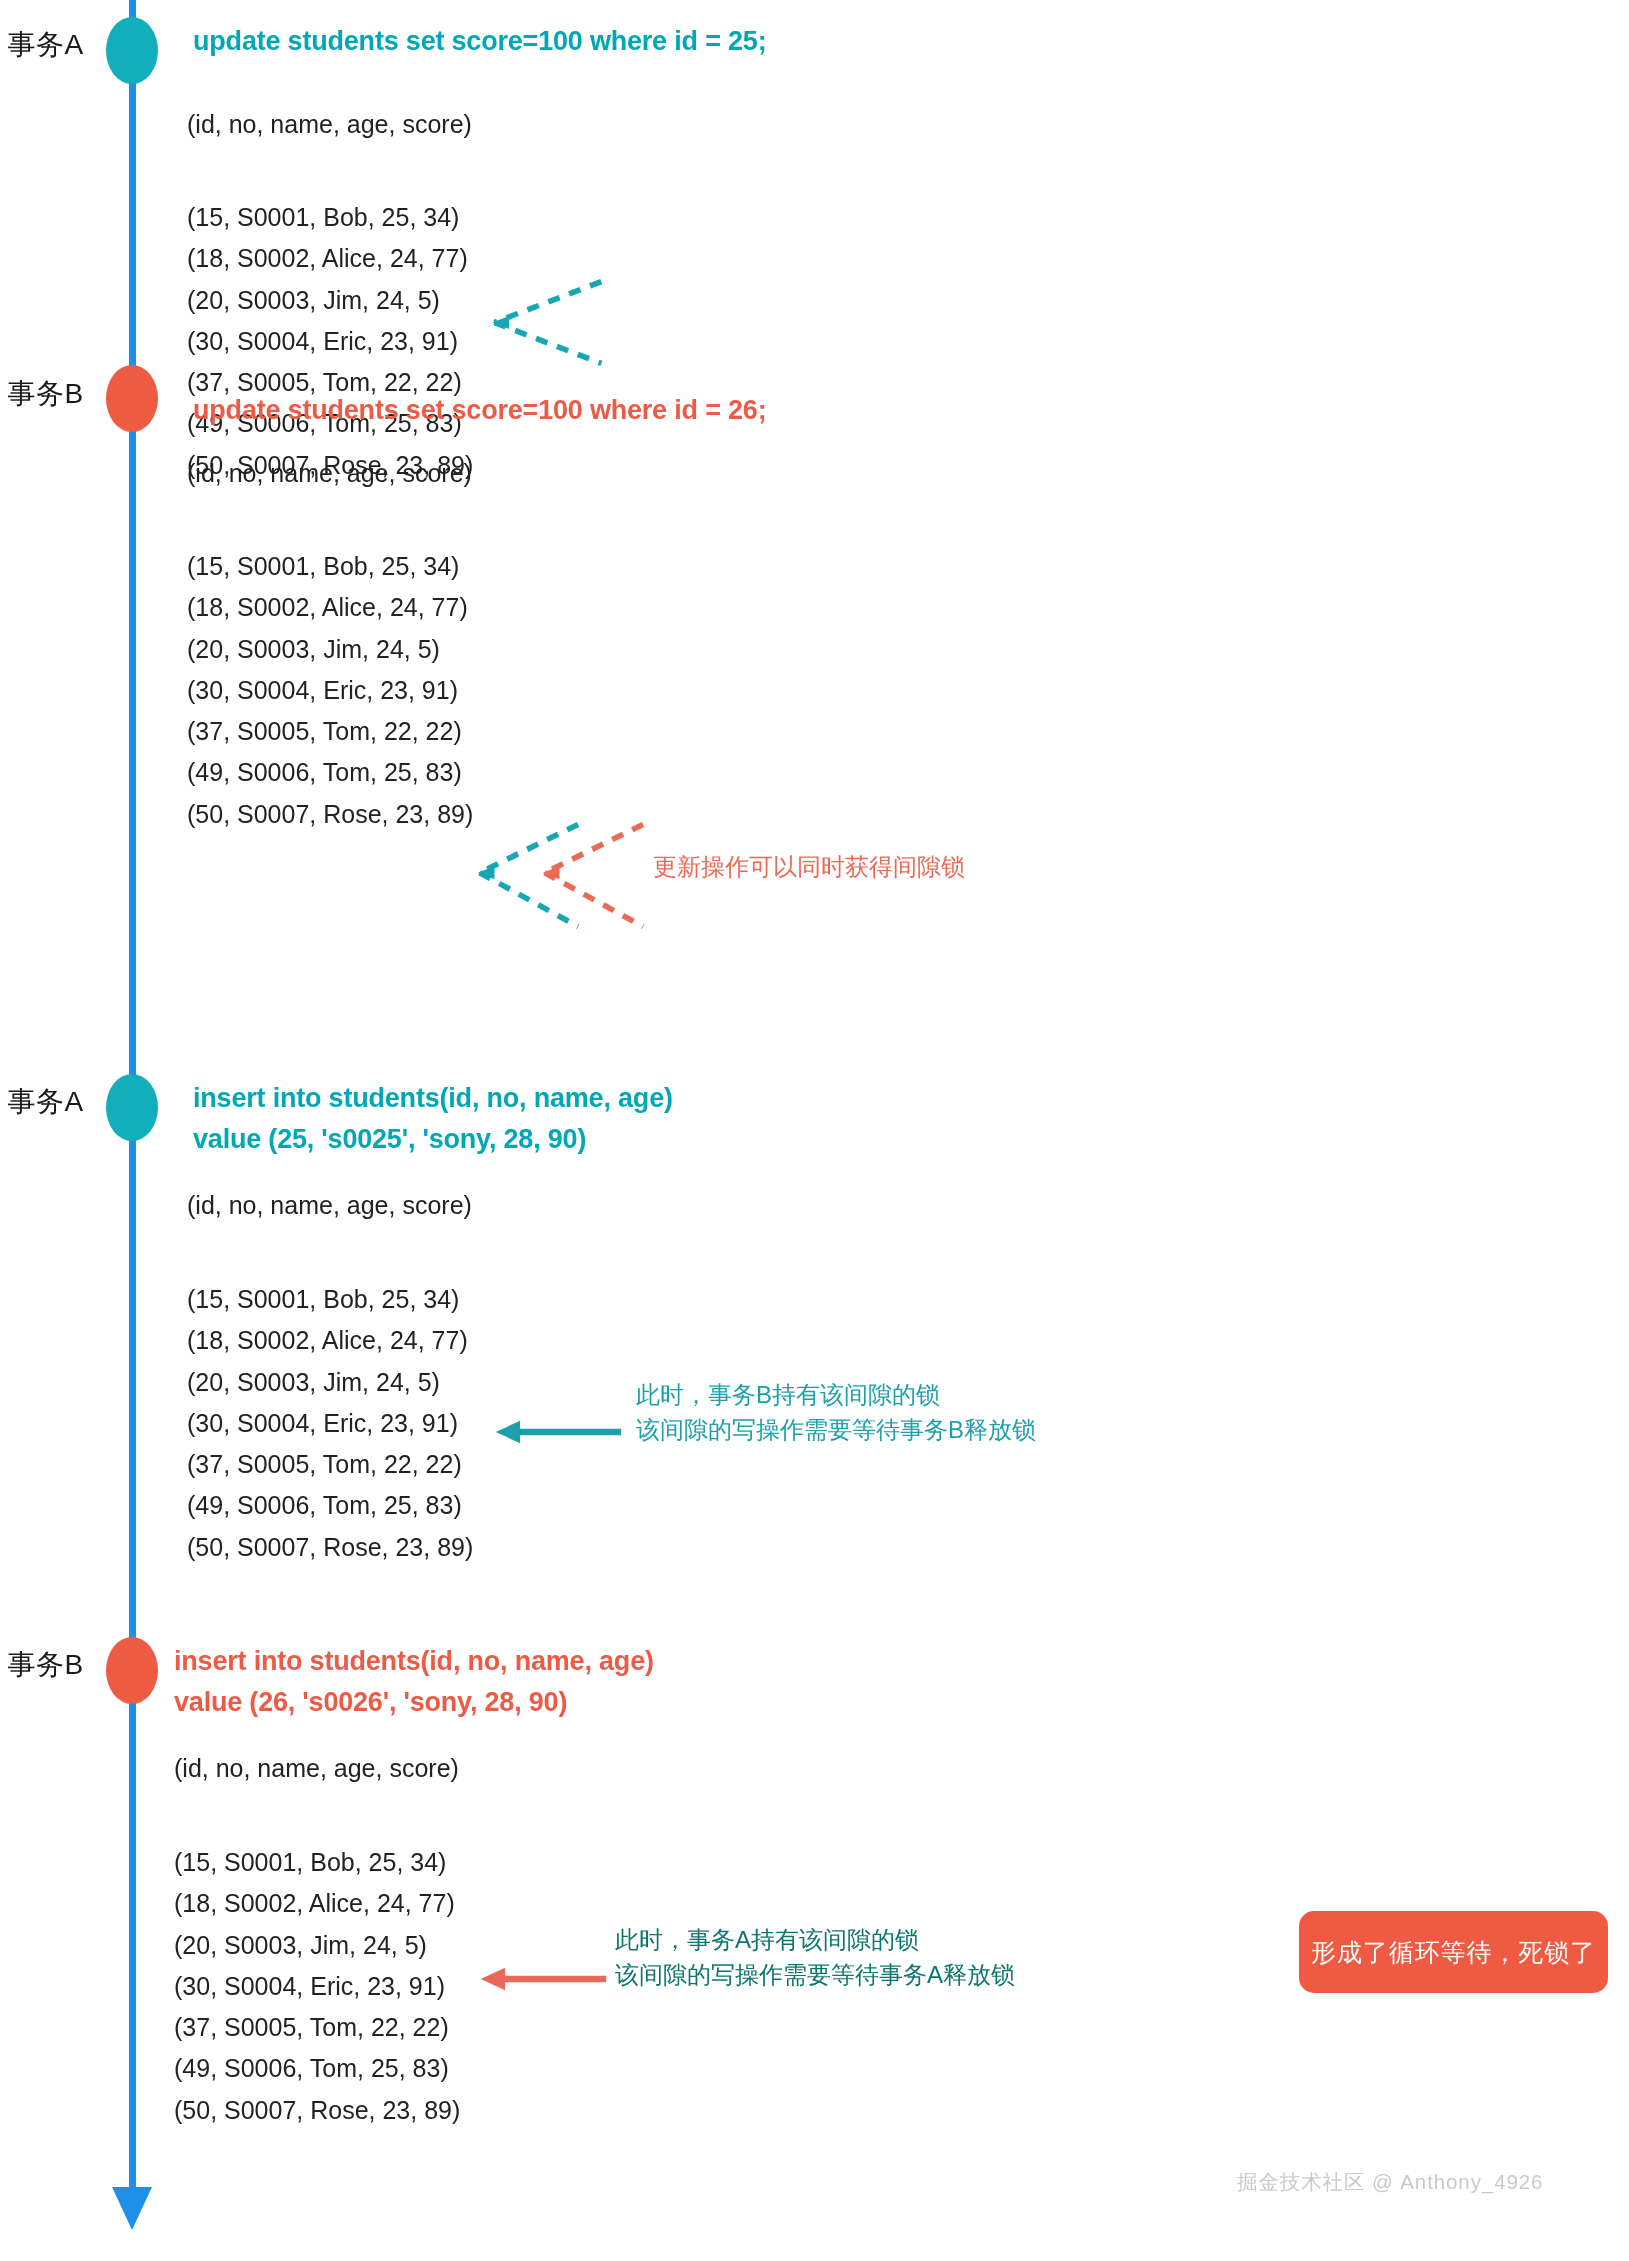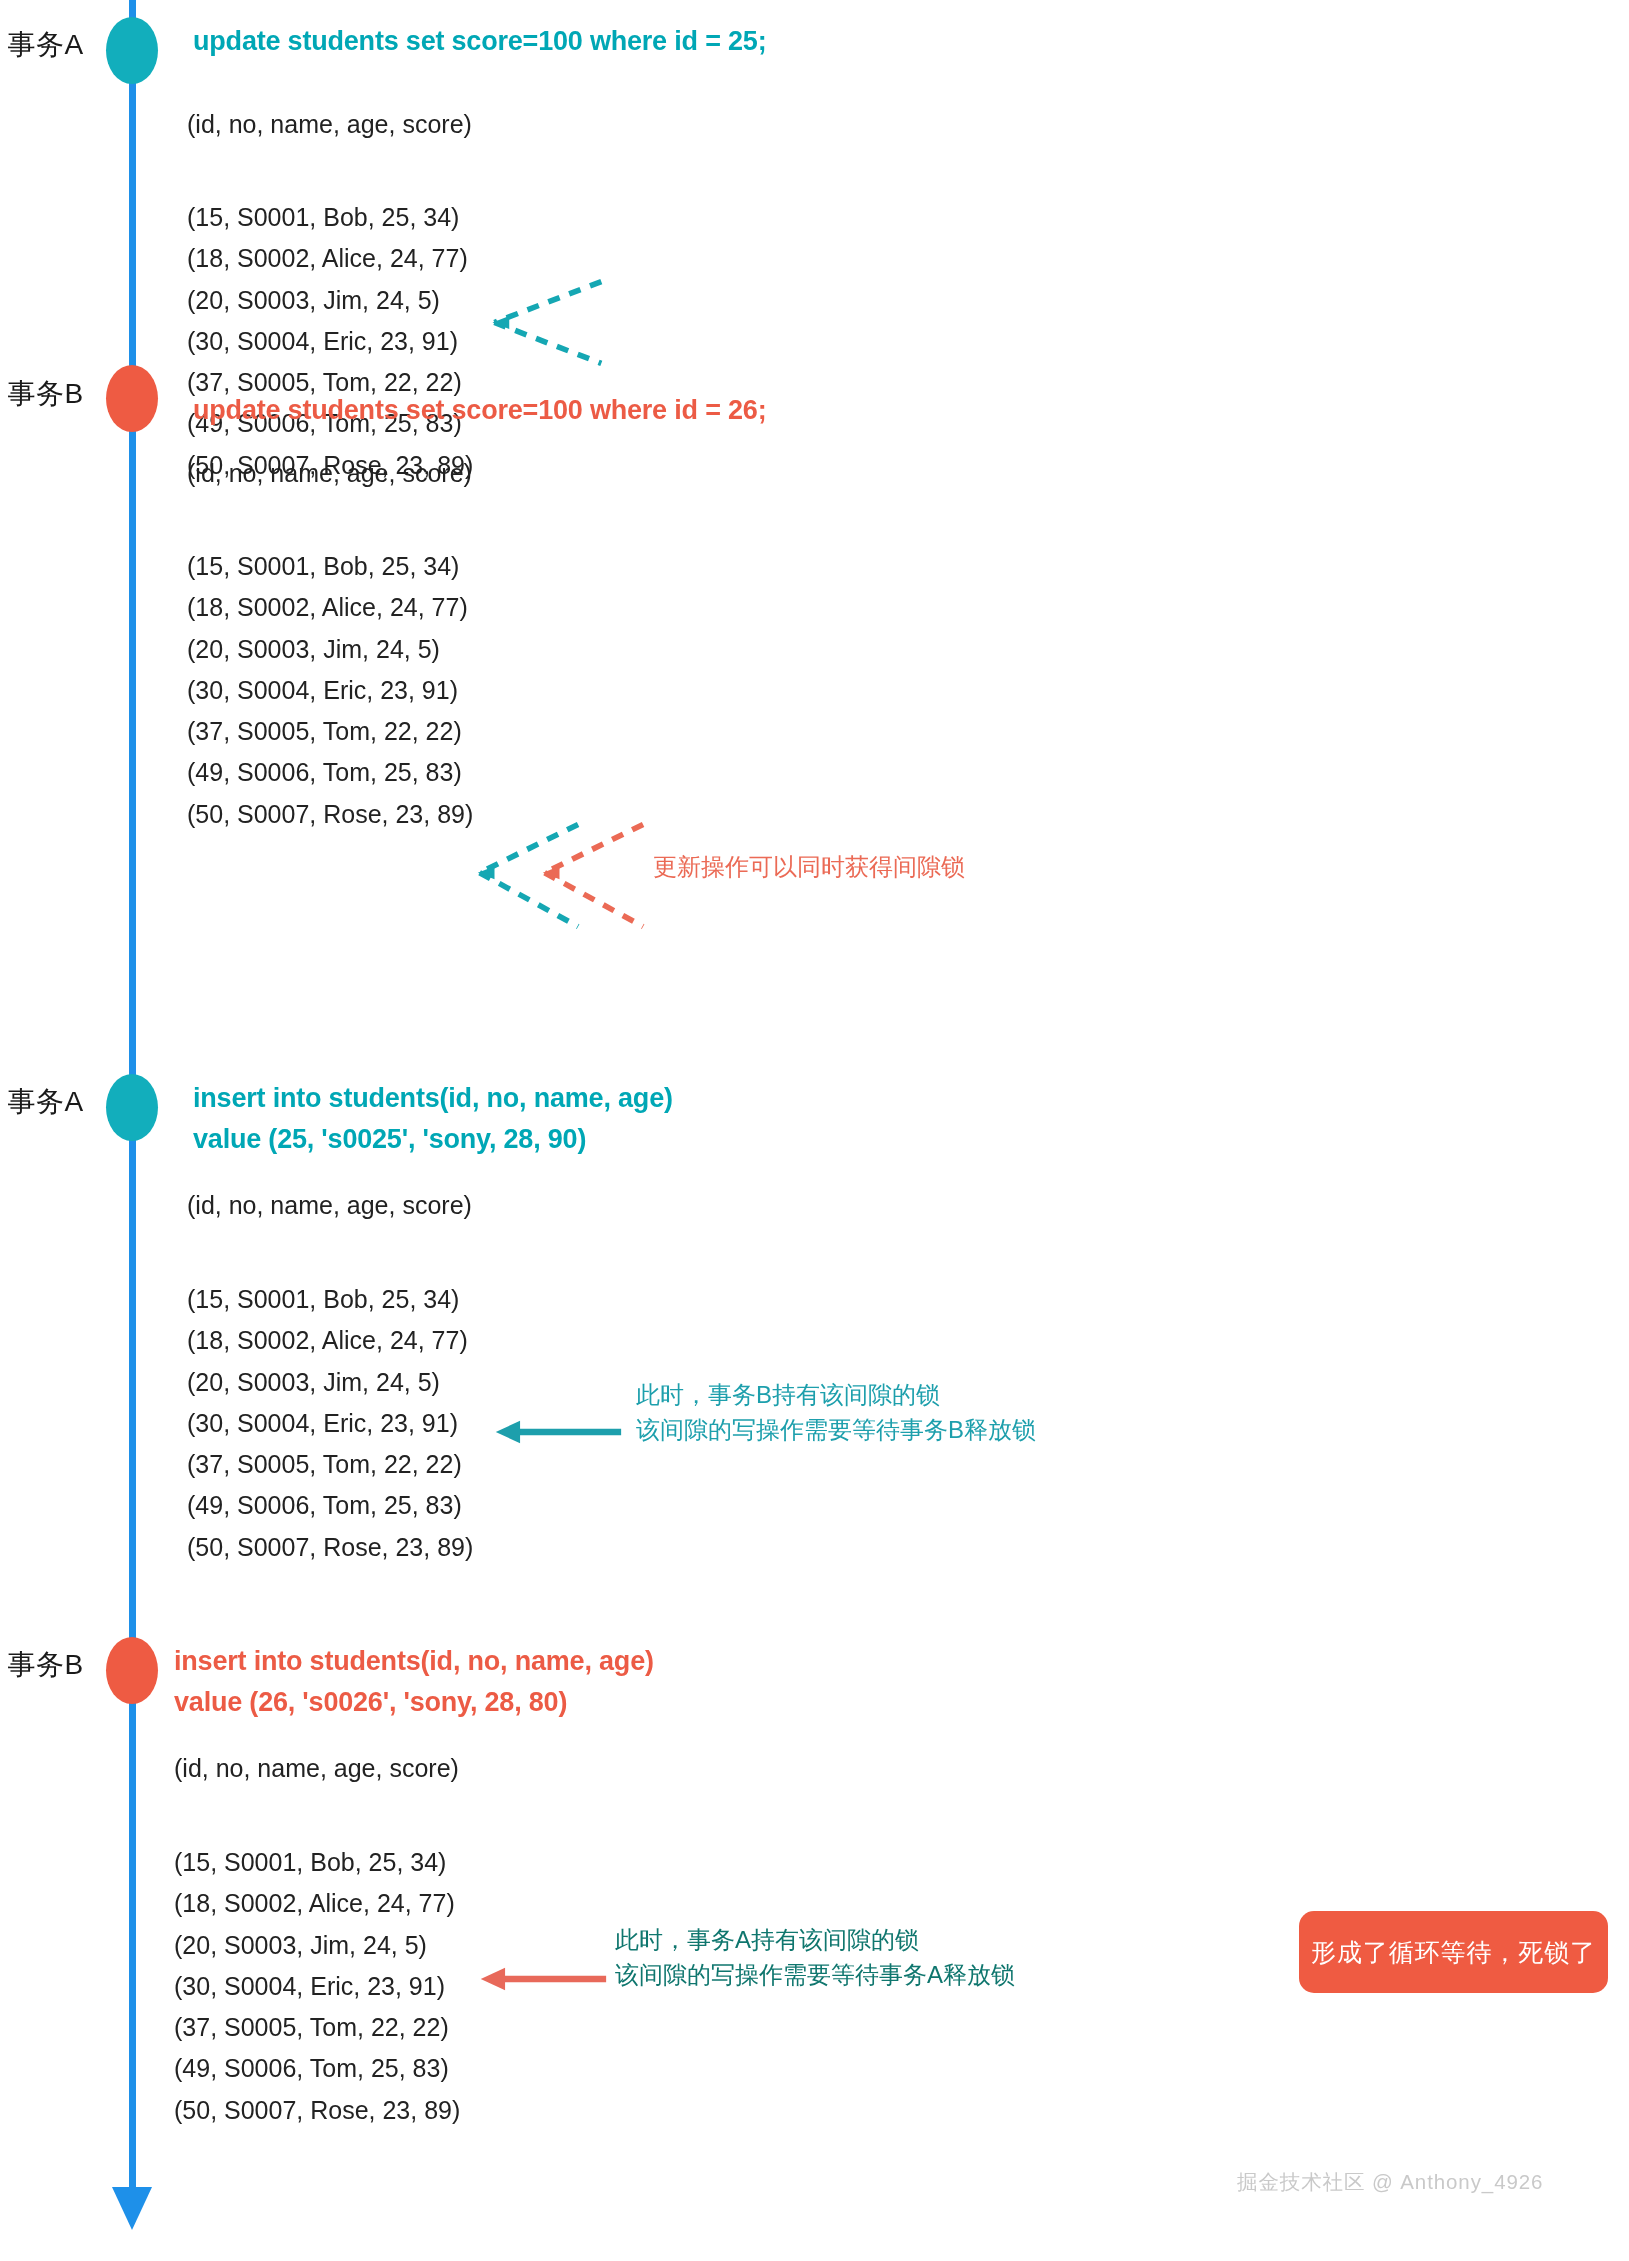--- a/index.html
+++ b/index.html
@@ -179,21 +179,21 @@
   </div>
   <div class="ann-text a" style="left:636px;top:1377px;">
     <span>此时，事务B持有该间隙的锁</span>
     <span>该间隙的写操作需要等待事务B释放锁</span>
   </div>
 
   <div class="tx-label" style="left:7.5px;top:1646px;">事务B</div>
   <div class="tx-node b" style="left:106px;top:1637px;"></div>
   <div class="sql b" style="left:174px;top:1646px;">
     <span>insert into students(id, no, name, age)</span>
-    <span class="l2">value (26, 's0026', 'sony, 28, 80)</span>
+    <span class="l2">value (26, 's0026', 'sony, 28, 90)</span>
   </div>
 
   <div class="cols" style="left:174px;top:1754px;">(id, no, name, age, score)</div>
 
   <div class="rows" style="left:174px;top:1846px;">
     <div class="row">(15, S0001, Bob, 25, 34)</div>
     <div class="row">(18, S0002, Alice, 24, 77)</div>
     <div class="row">(20, S0003, Jim, 24, 5)</div>
     <div class="row">(30, S0004, Eric, 23, 91)</div>
     <div class="row">(37, S0005, Tom, 22, 22)</div>

